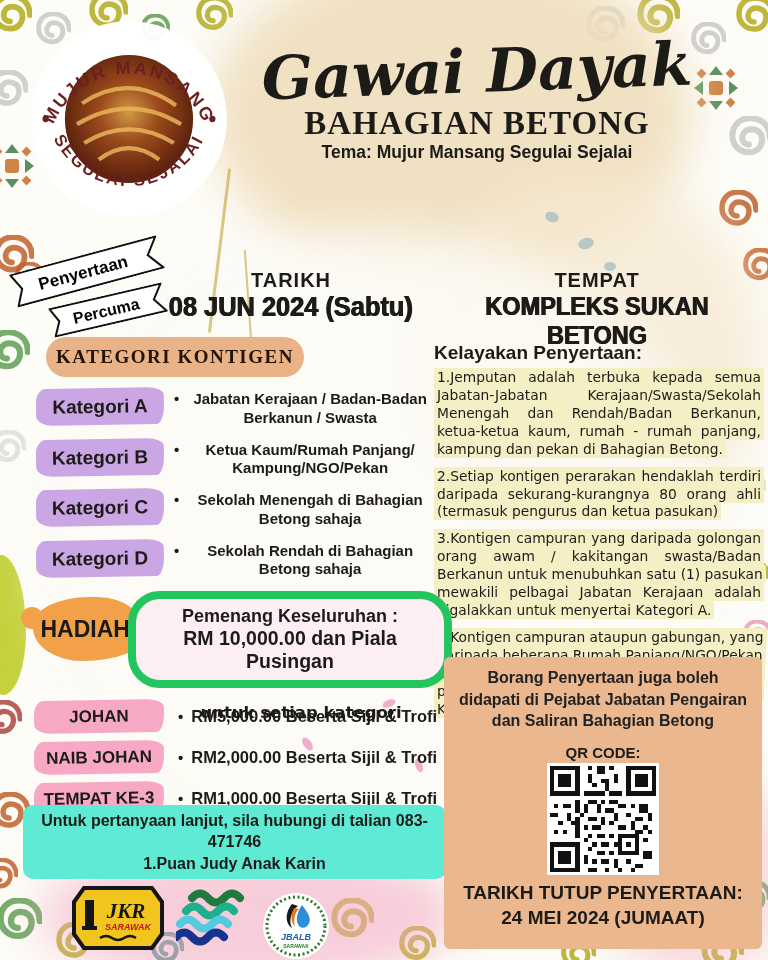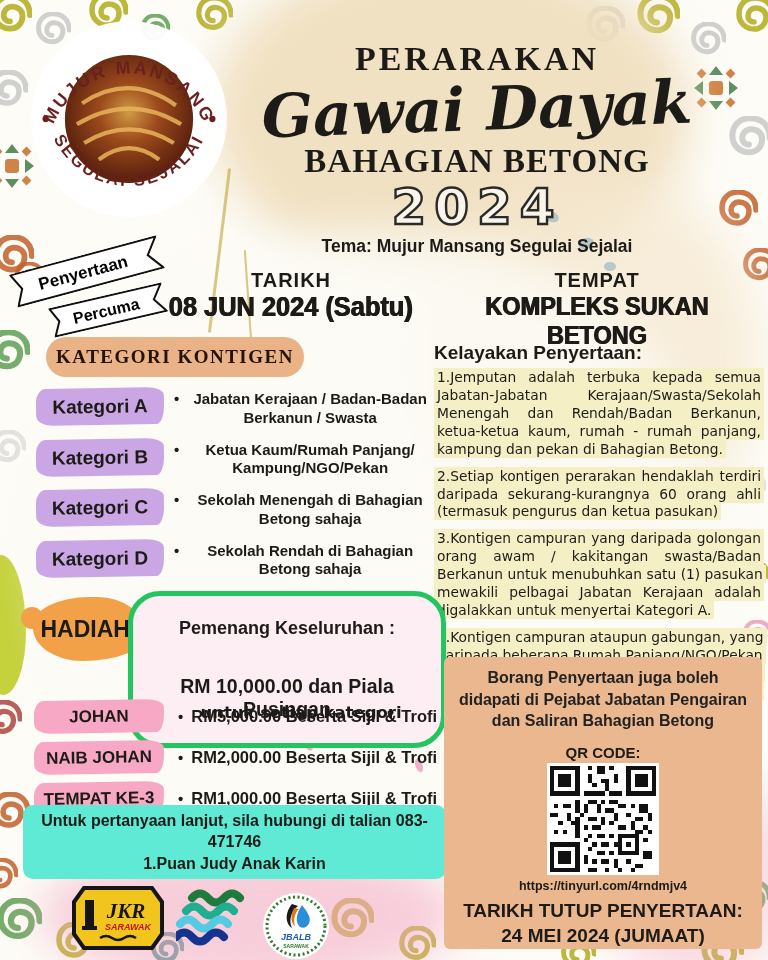--- a/index.html
+++ b/index.html
@@ -43,23 +43,23 @@
   .bul{font-size:15px;font-weight:700;}
   .elig{left:434px;top:342px;width:330px;}
   .elig-h{font-size:19px;font-weight:800;margin-bottom:5px;}
   .elig p{margin:0 0 9px 0;font-size:13.8px;line-height:1.3;text-align:justify;font-family:"DejaVu Sans",sans-serif;}
   .elig p span{background:#f5efc5;padding:1px 3px;box-decoration-break:clone;-webkit-box-decoration-break:clone;}
   .splash{left:33px;top:597px;width:112px;height:64px;background:#f2a148;
           border-radius:52% 44% 58% 46%/46% 58% 42% 54%;display:flex;align-items:center;justify-content:center;}
   .splash::before{content:"";position:absolute;left:-12px;top:10px;width:22px;height:22px;border-radius:50%;background:#f2a148;}
   .splash::after{content:"";position:absolute;right:-10px;bottom:4px;width:16px;height:16px;border-radius:50%;background:#f2a148;}
   .splash-text{font-size:23px;font-weight:800;}
-  .overall{left:128px;top:591px;width:300px;background:#fdeef3;border:5px solid #22c55e;border-radius:32px;padding:22px 4px;}
+  .overall{left:128px;top:591px;width:300px;background:#fdeef3;border:8px solid #22c55e;border-radius:32px;padding:7px 4px;}
   .ov1{font-size:18px;font-weight:800;}
-  .ov2{font-size:19.5px;font-weight:800;margin-top:36px;}
+  .ov2{font-size:19.5px;font-weight:800;}
   .note{left:168px;top:659px;width:266px;font-size:16.5px;font-weight:600;font-family:"DejaVu Sans",sans-serif;margin-top:44px;}
   .prizes{left:34px;top:700px;width:404px;}
   .prize-row{display:flex;align-items:center;margin-bottom:8px;}
   .prize-label{width:130px;height:33px;font-size:17px;background:#f6a8c4;flex:none;}
   .prize-text{display:flex;gap:8px;align-items:center;margin-left:14px;font-size:16.5px;font-weight:800;}
   .contact{left:23px;top:805px;width:415px;background:#5eead4;border-radius:10px;padding:5px 4px;}
   .contact div{font-size:16px;font-weight:800;line-height:1.33;}
   .panel{left:444px;top:657px;width:318px;height:292px;background:#ebb78f;border-radius:6px;padding:10px 12px;box-sizing:border-box;}
   .panel-text{font-size:16px;font-weight:800;line-height:1.35;color:#222;}
   .qr-label{font-size:15px;font-weight:800;margin-top:12px;}
@@ -309,24 +309,22 @@
       </text>
       <text font-family="Liberation Sans, sans-serif" font-size="16" font-weight="bold" fill="#6b1f1f" letter-spacing="2.5">
         <textPath href="#arcBot" startOffset="50%" text-anchor="middle">SEGULAI SEJALAI</textPath>
       </text>
       <circle cx="15" cy="95" r="3" fill="#6b1f1f"></circle>
         <circle cx="175" cy="95" r="3" fill="#6b1f1f"></circle>
     </svg>
   </div>
 
   <div class="abs z3 title-wrap ctr">
-    <div class="t-serif t1">PERARAKAN</div>
     <div class="t2">Gawai Dayak</div>
     <div class="t-serif t3">BAHAGIAN BETONG</div>
-    <div class="t4">2024</div>
     <div class="t5">Tema: Mujur Mansang Segulai Sejalai</div>
   </div>
 
   <div class="abs z3 ribbon" style="left:14px;top:274px;transform:rotate(-15deg);">
     <svg width="152" height="34">
       <polygon points="1,1 151,1 139,17 151,33 1,33 9,17" fill="#fff" stroke="#111" stroke-width="2"></polygon>
       <text x="72" y="23" text-anchor="middle" class="rib-text" font-family="Liberation Sans, sans-serif" font-weight="bold" font-size="17">Penyertaan</text>
     </svg>
   </div>
   <div class="abs z3 ribbon" style="left:52px;top:308px;transform:rotate(-13deg);">
@@ -374,21 +372,21 @@
       <div class="cat-right">
           <span class="bul">•</span>
         <div class="cat-text">Sekolah Rendah di Bahagian Betong sahaja</div>
         </div>
     </div>
   </div>
 
   <div class="abs z3 elig">
     <div class="elig-h">Kelayakan Penyertaan:</div>
     <p><span>1.Jemputan adalah terbuka kepada semua Jabatan-Jabatan Kerajaan/Swasta/Sekolah Menengah dan Rendah/Badan Berkanun, ketua-ketua kaum, rumah - rumah panjang, kampung dan pekan di Bahagian Betong.</span></p>
-    <p><span>2.Setiap kontigen perarakan hendaklah terdiri daripada sekurang-kurangnya 60 orang ahli (termasuk pengurus dan ketua pasukan)</span></p>
+    <p><span>2.Setiap kontigen perarakan hendaklah terdiri daripada sekurang-kurangnya 80 orang ahli (termasuk pengurus dan ketua pasukan)</span></p>
     <p><span>3.Kontigen campuran yang daripada golongan orang awam / kakitangan swasta/Badan Berkanun untuk menubuhkan satu (1) pasukan mewakili pelbagai Jabatan Kerajaan adalah digalakkan untuk menyertai Kategori A.</span></p>
     <p><span>4.Kontigen campuran ataupun gabungan, yang daripada beberapa Rumah Panjang/NGO/Pekan ataupun Kampung untuk menubuhkan satu (1) pasukan adalah digalakkan untuk menyertai Kategori B.</span></p>
   </div>
 
   <div class="abs z3 splash">
     <div class="splash-text">HADIAH:</div>
   </div>
   <div class="abs z3 ctr overall">
     <div class="ov1">Pemenang Keseluruhan :</div>
     <div class="ov2">RM 10,000.00 dan Piala Pusingan</div>
@@ -481,18 +479,17 @@
           M2 13h1v1h-1z M5 13h2v1h-2z M8 14h1v1h-1z M10 14h2v1h-2z M14 13h1v1h-1z M16 14h2v1h-2z M19 13h1v2h-1z M22 14h1v1h-1z
           M1 15h1v1h-1z M3 15h1v1h-1z M6 15h1v1h-1z M9 16h1v1h-1z M11 16h2v1h-2z M14 16h1v1h-1z M20 15h2v1h-2z M23 15h1v1h-1z
           M8 17h1v1h-1z M10 18h1v1h-1z M12 18h2v1h-2z M15 18h1v1h-1z M22 17h1v1h-1z M9 19h1v1h-1z M11 20h2v1h-2z M14 20h1v1h-1z
           M19 20h2v1h-2z M22 20h2v2h-2z M8 21h1v2h-1z M10 22h1v1h-1z M12 22h2v1h-2z M15 22h1v2h-1z M18 22h1v1h-1z M20 23h2v1h-2z
           M9 24h2v1h-2z M13 24h1v1h-1z M16 24h1v1h-1z M19 24h1v1h-1z"></path>
         <rect x="16" y="16" width="5" height="5" fill="#111"></rect>
         <rect x="17" y="17" width="3" height="3" fill="#fff"></rect>
         <rect x="18" y="18" width="1" height="1" fill="#111"></rect>
       </svg>
     </div>
-    <div class="qr-url">https://tinyurl.com/4rndmjv4</div>
     <div class="closing1">TARIKH TUTUP PENYERTAAN:</div>
     <div class="closing2">24 MEI 2024 (JUMAAT)</div>
   </div>
 
 </div>
 
 </body></html>

